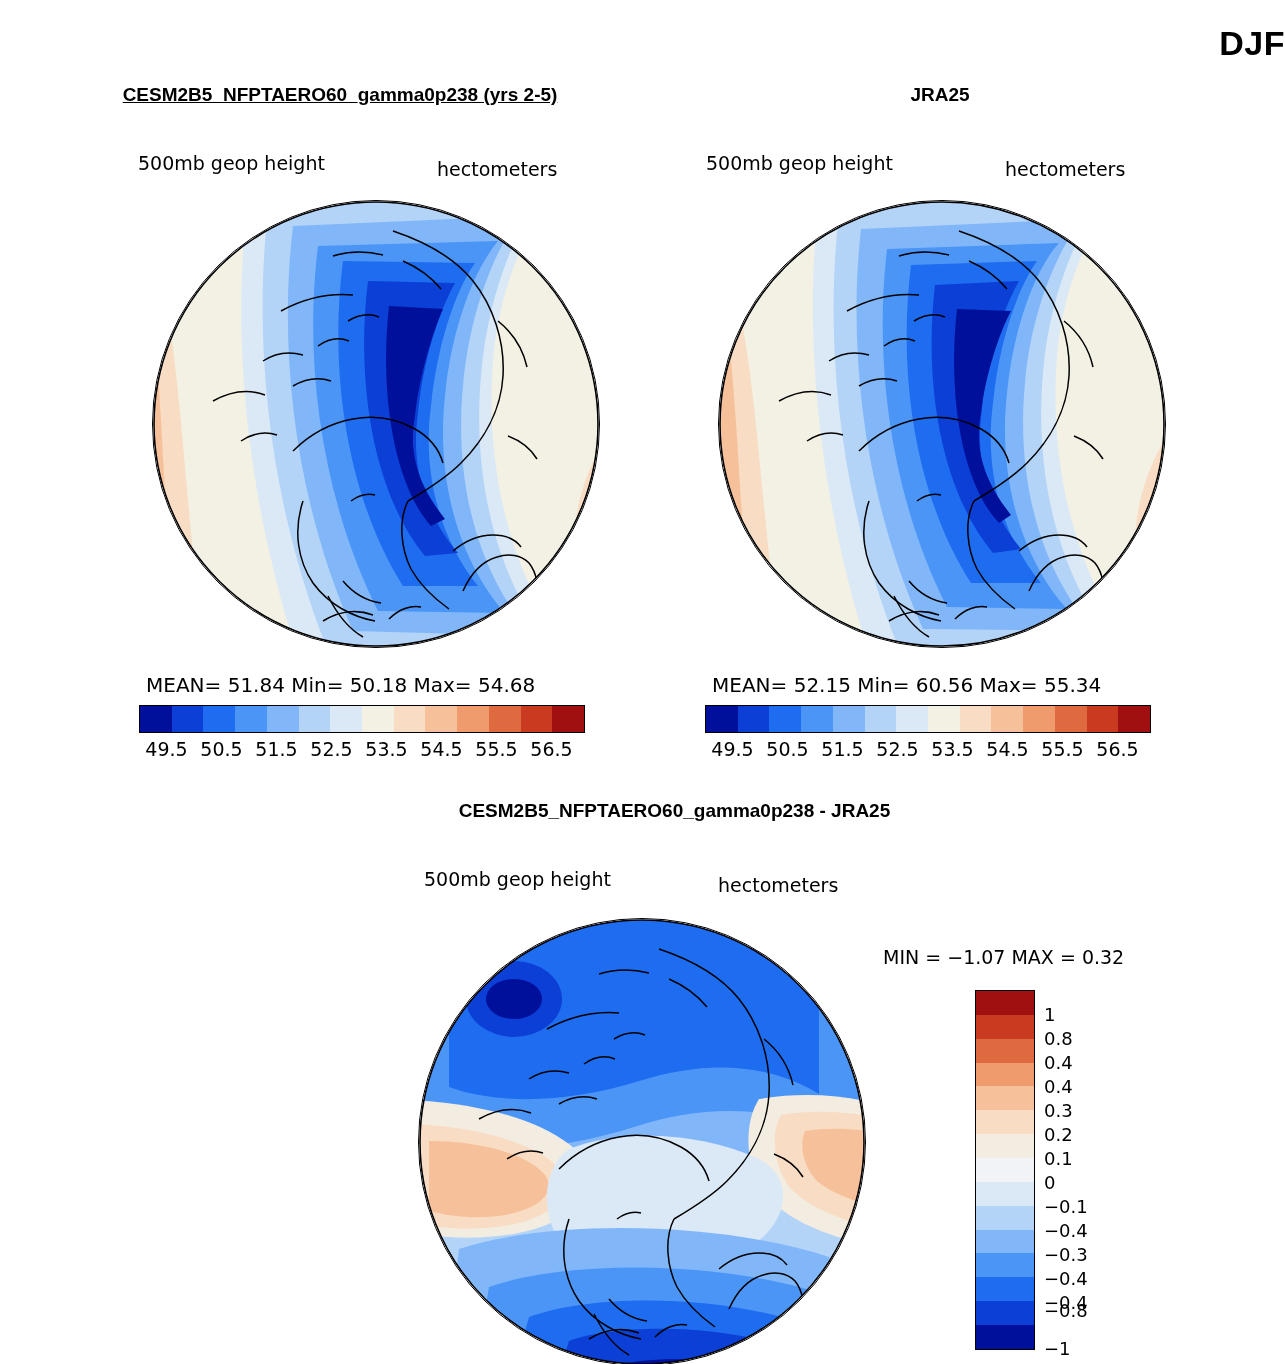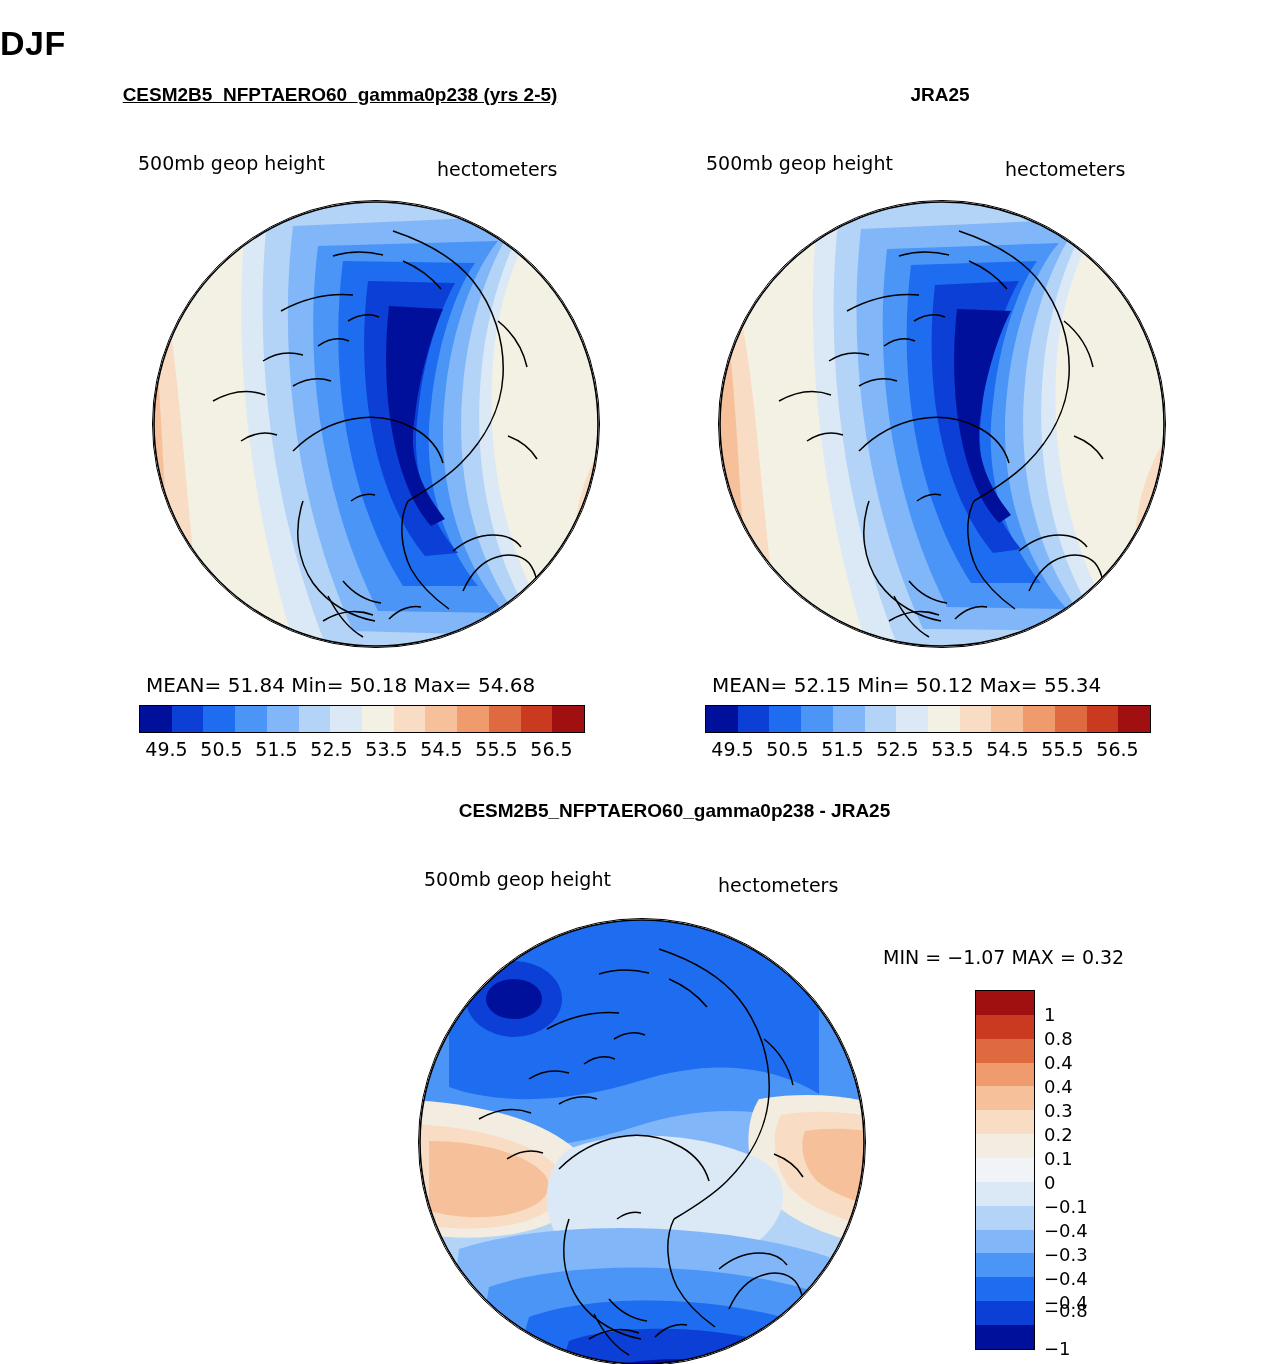--- a/index.html
+++ b/index.html
@@ -13,21 +13,21 @@
     position: relative;
     font-family: "Liberation Sans", sans-serif;
     color: #000000;
     overflow: hidden;
   }
   .season-title {
     position: absolute;
     top: 24px;
     left: 0;
     width: 1285px;
-    text-align: left;
+    text-align: right;
     font-size: 34px;
     font-weight: bold;
     letter-spacing: 0.5px;
   }
   .panel-title {
     position: absolute;
     font-size: 19px;
     font-weight: bold;
     text-align: center;
     white-space: nowrap;
@@ -253,21 +253,21 @@
         <path d="M355,235 C 368,240 378,248 384,258"></path>
         <path d="M345,120 C 360,132 370,148 374,166"></path>
         <path d="M250,60 C 264,66 278,76 288,88"></path>
         <path d="M180,55 C 196,50 214,50 230,54"></path>
       </g>
     </g>
     <circle cx="223" cy="223" r="222" fill="none" stroke="#000" stroke-width="1.6"></circle>
   </svg>
 </div>
 
-<div class="stats-line" style="top:673px; left:712px;">MEAN=   52.15   Min=   50.12   Max=   55.34</div>
+<div class="stats-line" style="top:673px; left:712px;">MEAN=   52.15   Min=   60.56   Max=   55.34</div>
 
 <div class="cbar" style="top:705px; left:705px; width:444px; height:26px;">
   <span class="sw" style="background:#00109a"></span>
   <span class="sw" style="background:#0b3fd6"></span>
   <span class="sw" style="background:#1e6cf0"></span>
   <span class="sw" style="background:#4b95f7"></span>
   <span class="sw" style="background:#81b7f9"></span>
   <span class="sw" style="background:#b3d4f7"></span>
   <span class="sw" style="background:#dbe9f7"></span>
   <span class="sw" style="background:#f3f0e4"></span>

